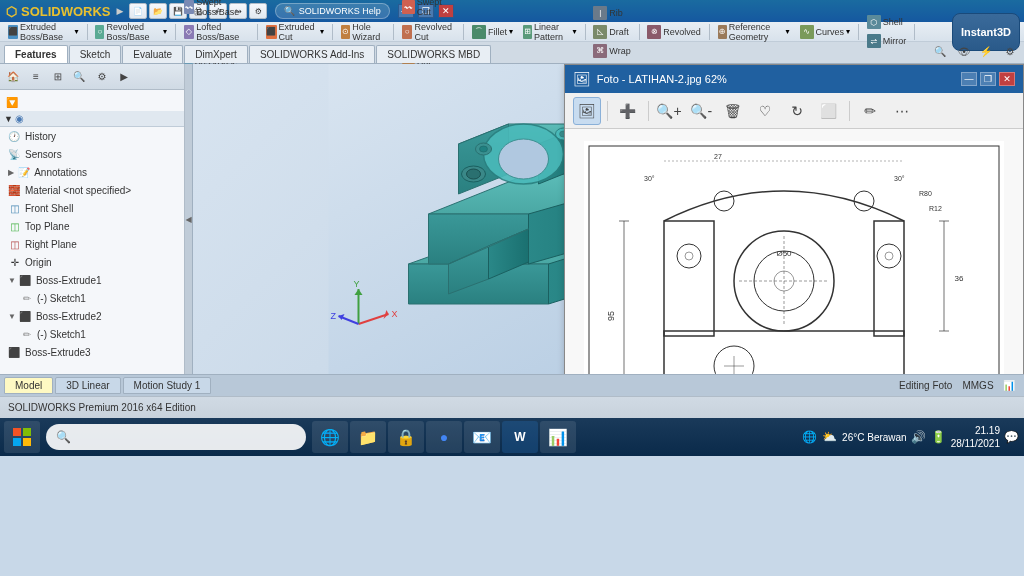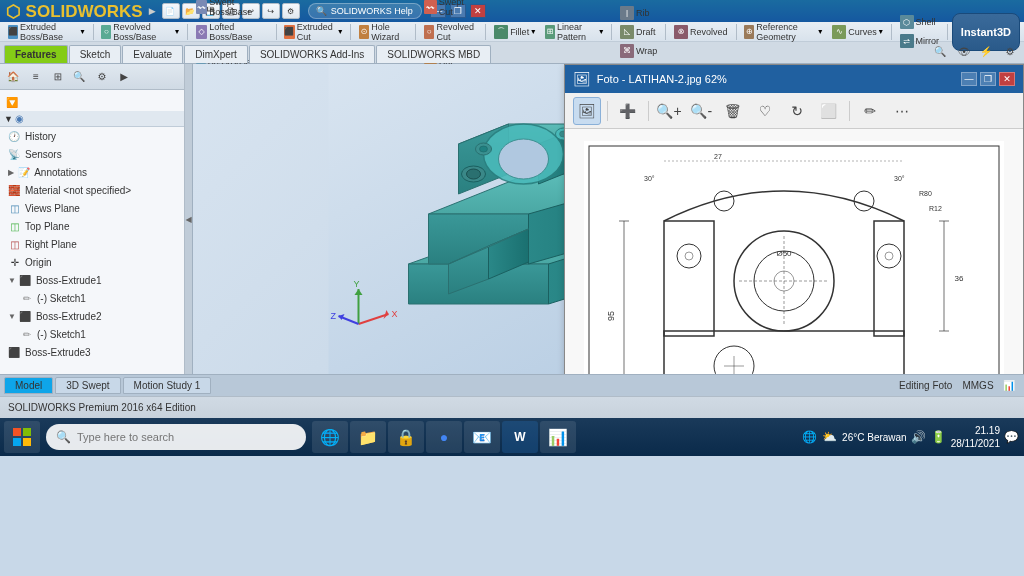--- a/index.html
+++ b/index.html
@@ -8,21 +8,21 @@
     
     #title-bar {
       height: 22px;
       background: linear-gradient(to bottom, #1a6ba0, #1558a0);
       display: flex;
       align-items: center;
       padding: 0 6px;
       color: white;
       font-size: 11px;
     }
-    #title-bar .logo { color: #e8c030; font-weight: bold; font-size: 17px; margin-right: 6px; }
+    #title-bar .logo { color: #e8c030; font-weight: bold; font-size: 13px; margin-right: 6px; }
     #title-bar .title-text { flex: 1; text-align: center; font-size: 11px; }
     #title-bar .win-controls { display: flex; gap: 4px; }
     #title-bar .win-btn { width: 16px; height: 14px; background: #4a7ab0; border: 1px solid #2a5a90; display: flex; align-items: center; justify-content: center; font-size: 9px; cursor: pointer; color: white; }
     #title-bar .win-btn.close { background: #c04040; }
     #ribbon-top {
       height: 20px;
       background: linear-gradient(to bottom, #e8eef4, #d8e2ec);
       display: flex;
       align-items: center;
       padding: 0 4px;
@@ -53,21 +53,21 @@
       padding: 3px 10px;
       background: #e8eef4;
       border: 1px solid #a0b0c0;
       border-bottom: none;
       font-size: 10px;
       cursor: pointer;
       color: #333;
       border-radius: 2px 2px 0 0;
       margin-right: 1px;
     }
-    .tab.active { background: #84cc16; font-weight: bold; }
+    .tab.active { background: #ffffff; font-weight: bold; }
 
     
     #main-area {
       display: flex;
       height: calc(576px - 22px - 88px - 22px - 22px - 22px);
       
       height: 310px;
     }
 
     
@@ -200,21 +200,21 @@
     }
     .status-tab {
       padding: 2px 10px;
       background: #c8d8e8;
       border: 1px solid #a0b0c0;
       font-size: 10px;
       cursor: pointer;
       border-radius: 2px 2px 0 0;
       color: #333;
     }
-    .status-tab.active { background: #0ea5e9; }
+    .status-tab.active { background: #fef9c3; }
 
     
     #taskbar {
       height: 38px;
       background: linear-gradient(to bottom, #1a3a5a, #0a2a4a);
       display: flex;
       align-items: center;
       padding: 0 4px;
       gap: 2px;
     }
@@ -367,21 +367,21 @@
     <div class="ribbon-small-btn">
       <div class="rs-icon" style="background:#5a8a9a;">⬡</div>
       <div class="rs-label">Shell</div>
     </div>
     <div class="ribbon-small-btn">
       <div class="rs-icon" style="background:#4a7a8a;">⇌</div>
       <div class="rs-label">Mirror</div>
     </div>
   </div>
   <div style="width:1px;height:16px;background:#b0bcc8;margin:0 2px;"></div>
-  <div style="display:flex;flex-direction:column;align-items:center;background:linear-gradient(to bottom,#3a6a9a,#2a5a8a);border:1px solid #1a4a7a;border-radius:8px;padding:12px 8px;cursor:pointer;">
+  <div style="display:flex;flex-direction:column;align-items:center;background:linear-gradient(to bottom,#3a6a9a,#2a5a8a);border:1px solid #1a4a7a;border-radius:8px;padding:12px 8px;cursor:pointer;margin-left:33px;">
     <span style="color:white;font-size:11px;font-weight:bold;">Instant3D</span>
   </div>
 </div>
 
 <div id="tab-bar">
   <div class="tab active">Features</div>
   <div class="tab">Sketch</div>
   <div class="tab">Evaluate</div>
   <div class="tab">DimXpert</div>
   <div class="tab">SOLIDWORKS Add-Ins</div>
@@ -427,21 +427,21 @@
         <span class="ft-arrow expand-arrow">▶</span>
         <span class="ft-icon">📝</span>
         <span>Annotations</span>
       </div>
       <div class="ft-item">
         <span class="ft-icon">🧱</span>
         <span>Material &lt;not specified&gt;</span>
       </div>
       <div class="ft-item">
         <span class="ft-icon" style="color:#4a8ab4;">◫</span>
-        <span>Views Plane</span>
+        <span>Front Shell</span>
       </div>
       <div class="ft-item">
         <span class="ft-icon" style="color:#4ab44a;">◫</span>
         <span>Top Plane</span>
       </div>
       <div class="ft-item">
         <span class="ft-icon" style="color:#b44a4a;">◫</span>
         <span>Right Plane</span>
       </div>
       <div class="ft-item">
@@ -651,21 +651,21 @@
           <text x="130" y="18" font-size="7" fill="#333">27</text>
         </svg>
       </div>
 
     </div>
   </div>
 </div>
 
 <div style="background:#b8c8d8;height:22px;display:flex;align-items:center;padding:0 4px;gap:2px;border-top:1px solid #a0b0c0;">
   <div class="status-tab active">Model</div>
-  <div class="status-tab">3D Swept</div>
+  <div class="status-tab">3D Linear</div>
   <div class="status-tab">Motion Study 1</div>
   <div style="margin-left:auto;display:flex;align-items:center;gap:10px;font-size:10px;color:#333;padding-right:4px;">
     <span>Editing Foto</span>
     <span>MMGS</span>
     <span>📊</span>
   </div>
 </div>
 
 <div id="status-bar">
   <span>SOLIDWORKS Premium 2016 x64 Edition</span>
@@ -675,21 +675,20 @@
   <div class="taskbar-start">
     <svg width="20" height="20" viewBox="0 0 20 20">
       <rect x="1" y="1" width="8" height="8" fill="#f35325"></rect>
       <rect x="11" y="1" width="8" height="8" fill="#81bc06"></rect>
       <rect x="1" y="11" width="8" height="8" fill="#05a6f0"></rect>
       <rect x="11" y="11" width="8" height="8" fill="#ffba08"></rect>
     </svg>
   </div>
   <div id="taskbar-search">
     <span style="font-size:12px;color:#666;">🔍</span>
-    <input type="text" placeholder="Type here to search" style="">
   </div>
   <div class="taskbar-app">🌐</div>
   <div class="taskbar-app">📁</div>
   <div class="taskbar-app">🔒</div>
   <div class="taskbar-app" style="font-size:14px;color:#4285f4;">●</div>
   <div class="taskbar-app">📧</div>
   <div class="taskbar-app" style="background:rgba(41,114,185,0.3);color:white;font-weight:bold;font-size:12px;">W</div>
   <div class="taskbar-app">📊</div>
   <div class="taskbar-right">
     <div class="taskbar-icon">🌐</div>

